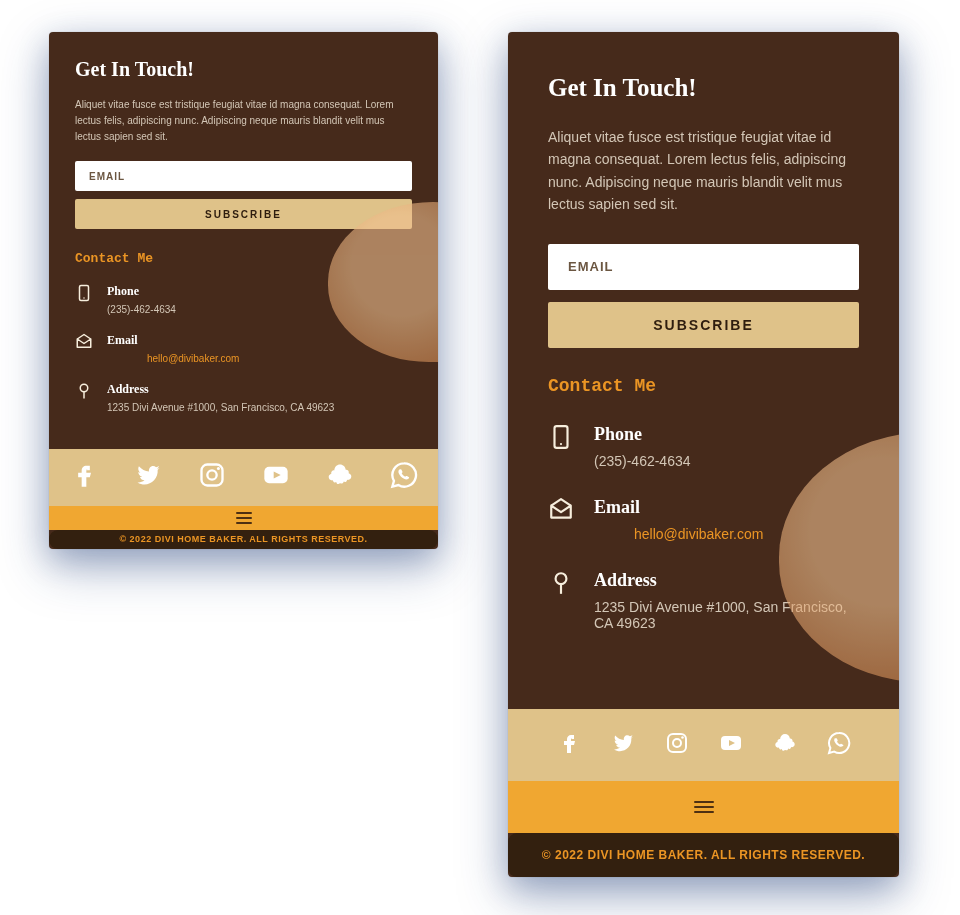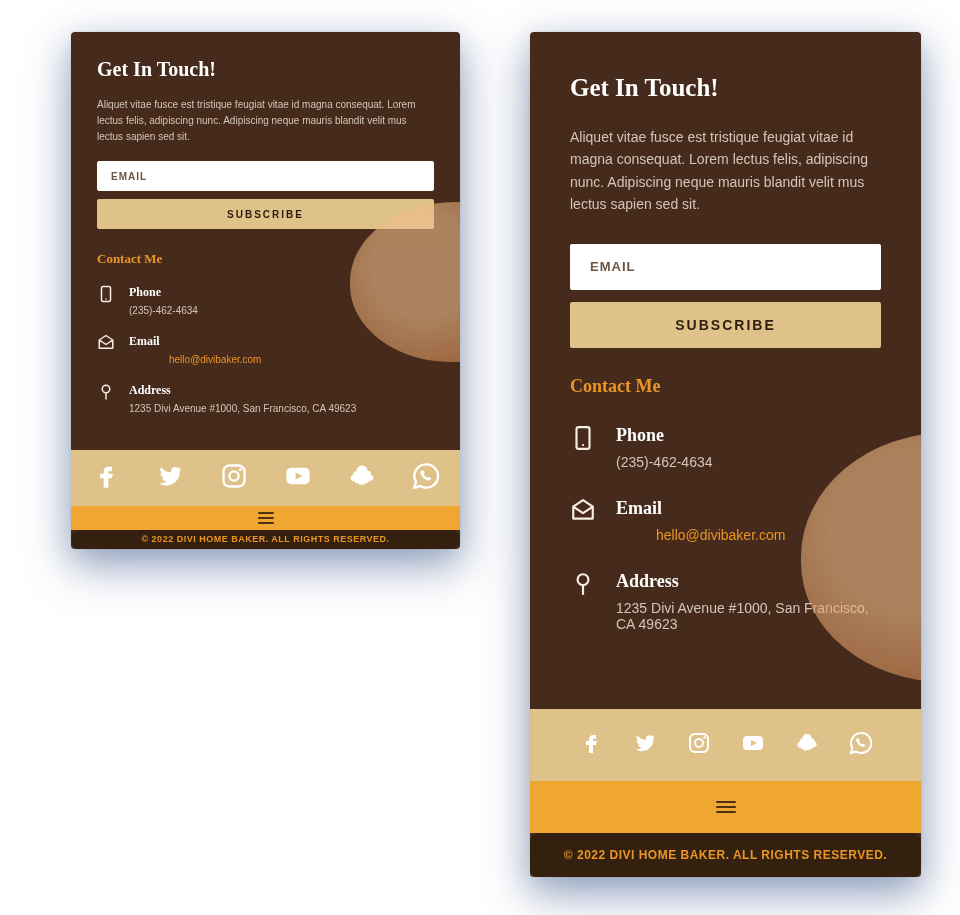--- a/index.html
+++ b/index.html
@@ -16,21 +16,20 @@
     background:#ffffff;
     font-family:-apple-system,Segoe UI,Helvetica,Arial,sans-serif;
     width:960px;
     height:915px;
   }
   .stage{
     position:relative;
     width:892px;
     height:915px;
     background:#ffffff;
-    margin-left:22px;
   }
   
   .card{
     position:absolute;
     background:var(--brown-dark);
     border-radius:4px;
     overflow:hidden;
     display:flex;
     flex-direction:column;
     box-shadow:0 0 0 1px rgba(0,0,0,.03),
@@ -82,21 +81,21 @@
     border:0;
     border-radius:2px;
     font-weight:700;
     letter-spacing:2px;
     color:#2e1d0e;
     cursor:pointer;
   }
   .card-a .subscribe{height:30px;font-size:10px;margin-bottom:22px;}
   .card-b .subscribe{height:46px;font-size:14px;margin-bottom:28px;}
   .sub-title{
-    font-family:Liberation Serif, serif;
+    font-family:Liberation Mono, monospace;
     color:var(--orange);
     font-weight:700;
   }
   .card-a .sub-title{font-size:13px;margin-bottom:18px;}
   .card-b .sub-title{font-size:18px;margin-bottom:28px;}
   .blk{display:flex;gap:14px;}
   .card-a .blk{margin-bottom:18px;}
   .card-b .blk{gap:20px;margin-bottom:28px;}
   .blk-icon{
     flex:0 0 auto;

